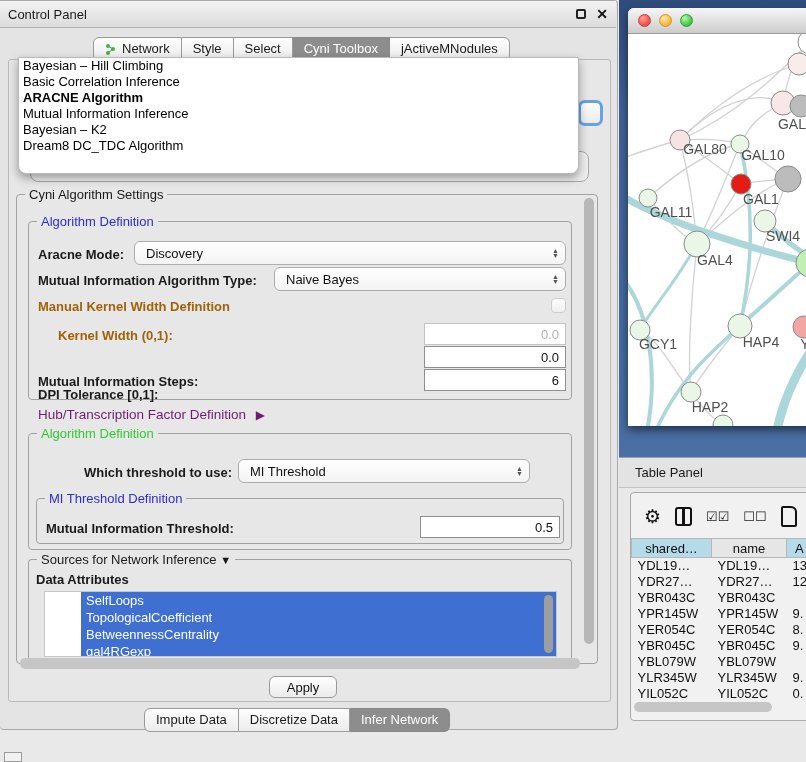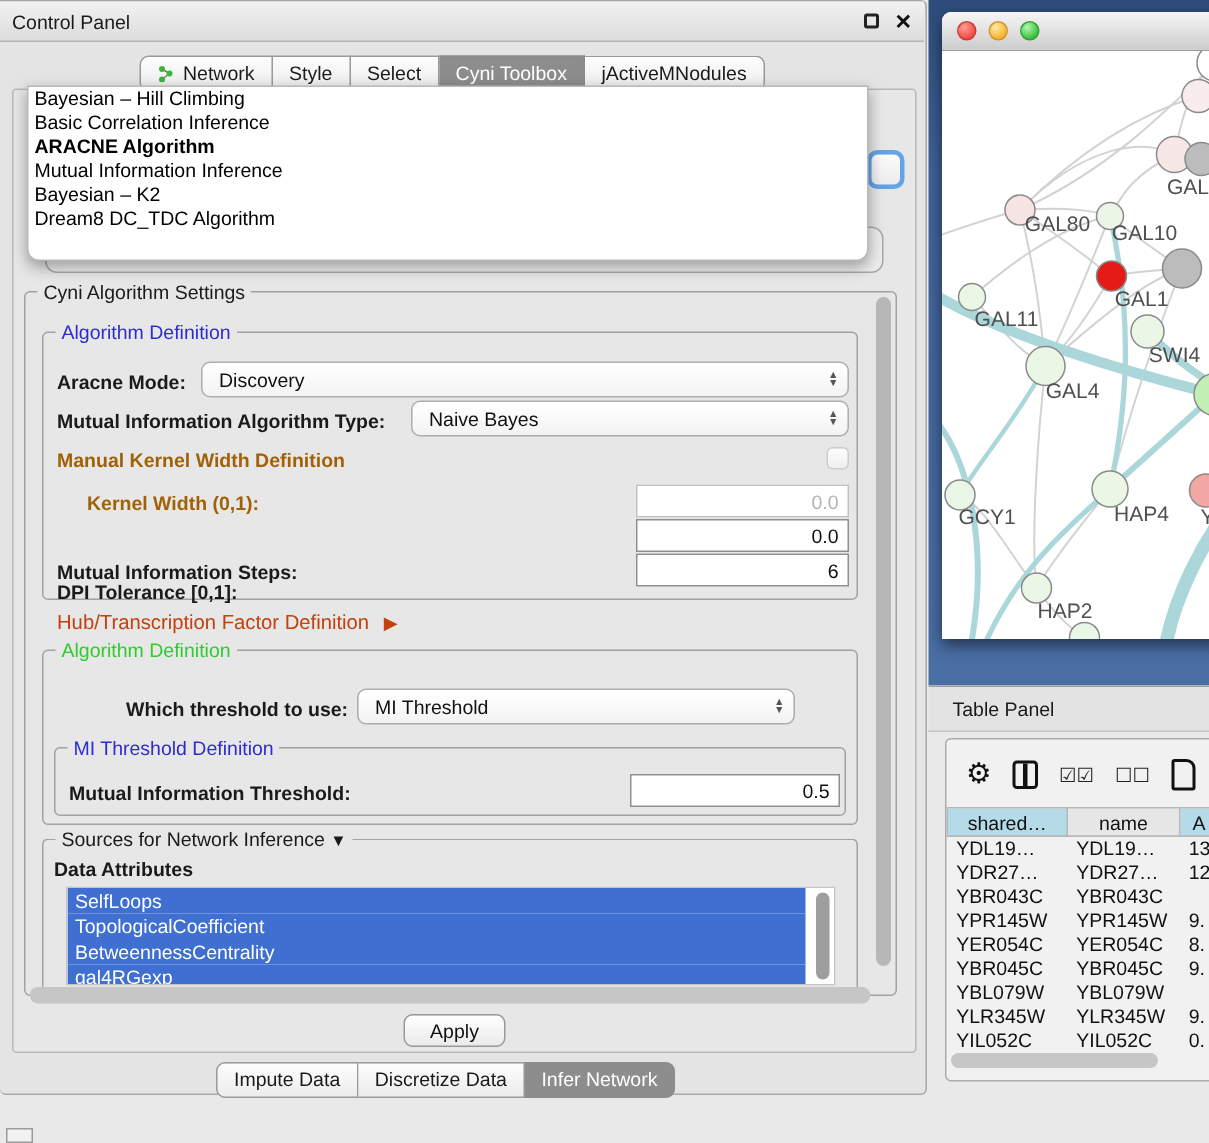--- a/index.html
+++ b/index.html
@@ -46,39 +46,39 @@
 
   
   .gbox { border:1px solid #a2a2a2; border-radius:4px; }
   .gtitle { position:absolute; top:-8px; left:8px; background:#e7e7e7; padding:0 4px;
     font-size:13px; color:#1a1a1a; white-space:nowrap; }
   .gtitle.blue { color:#2c2cd2; }
   .gtitle.green { color:#2ecc2e; }
 
   .lbl { font-size:13px; font-weight:bold; color:#1a1a1a; white-space:nowrap; }
   .lbl.dis { color:#a16207; }
-  .plain { font-size:13px; color:#c2410c; white-space:nowrap; }
+  .plain { font-size:13px; color:#701a75; white-space:nowrap; }
 
   .combo { background:linear-gradient(#ffffff,#f3f3f3); border:1px solid #aeaeae;
     border-radius:6px; display:flex; align-items:center; padding-left:11px;
     font-size:13px; color:#111; }
   .spin { margin-left:auto; margin-right:6px; display:flex; flex-direction:column;
     align-items:center; color:#555; font-size:7px; line-height:5px; }
 
   .numfield { background:#fff; border:1px solid #8f8f8f; font-size:13px; color:#111;
     display:flex; align-items:center; justify-content:flex-end; padding-right:6px; }
   .numfield.dis { border-color:#c2c2c2; color:#b3b3b3; }
 
   .chk { width:15px; height:15px; border:1px solid #cdcdcd; border-radius:4px;
     background:linear-gradient(#fdfdfd,#efefef); }
 
   .vthumb { background:#b7b7b7; border-radius:5px; }
   .hthumb { background:#c6c6c6; border-radius:5px; }
 
-  .attr-list { background:#fff; border:1px solid #c6c6c6; overflow:hidden; }
+  .attr-list { background:#fff; border:1px solid #c6c6c6; overflow:hidden;padding-left:36px; }
   .attr-item { height:17px; line-height:17px; background:#3e6fd1; color:#fff;
     font-size:13px; padding-left:5px; width:492px; }
 
   .btn { background:linear-gradient(#ffffff,#ebebeb); border:1px solid #999;
     border-radius:6px; font-size:13px; color:#111; display:flex; align-items:center;
     justify-content:center; }
 
   
   .desktop { left:619px; top:0; width:187px; height:457px; overflow:hidden;
     background:linear-gradient(180deg,#2e4c7b 0%, #40629a 25%, #4a6fa5 100%); }

